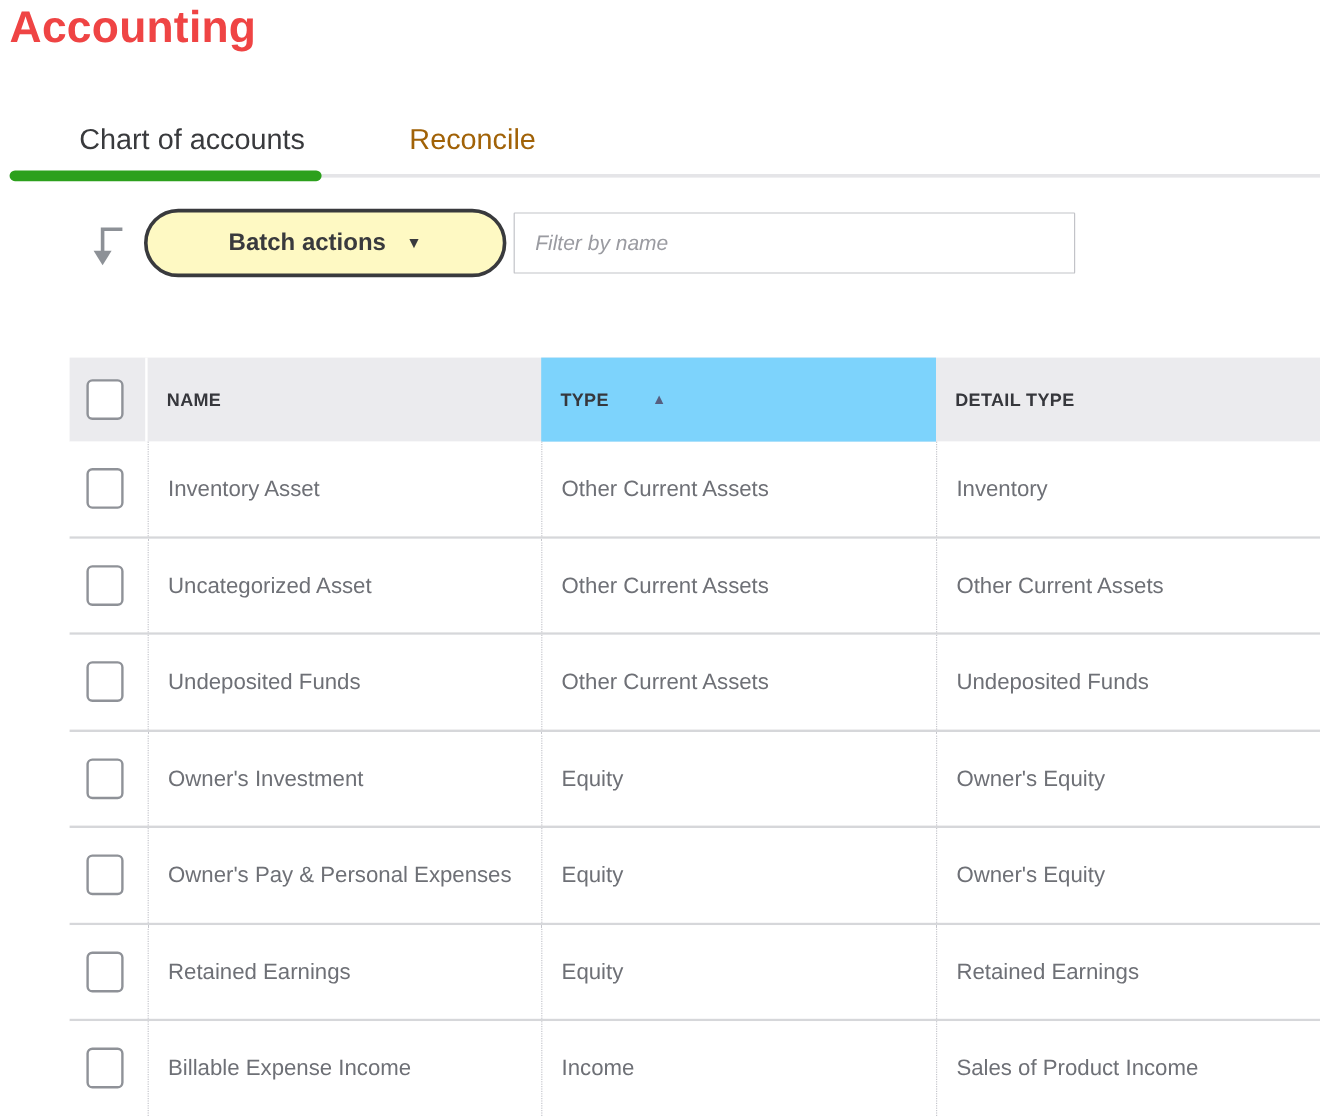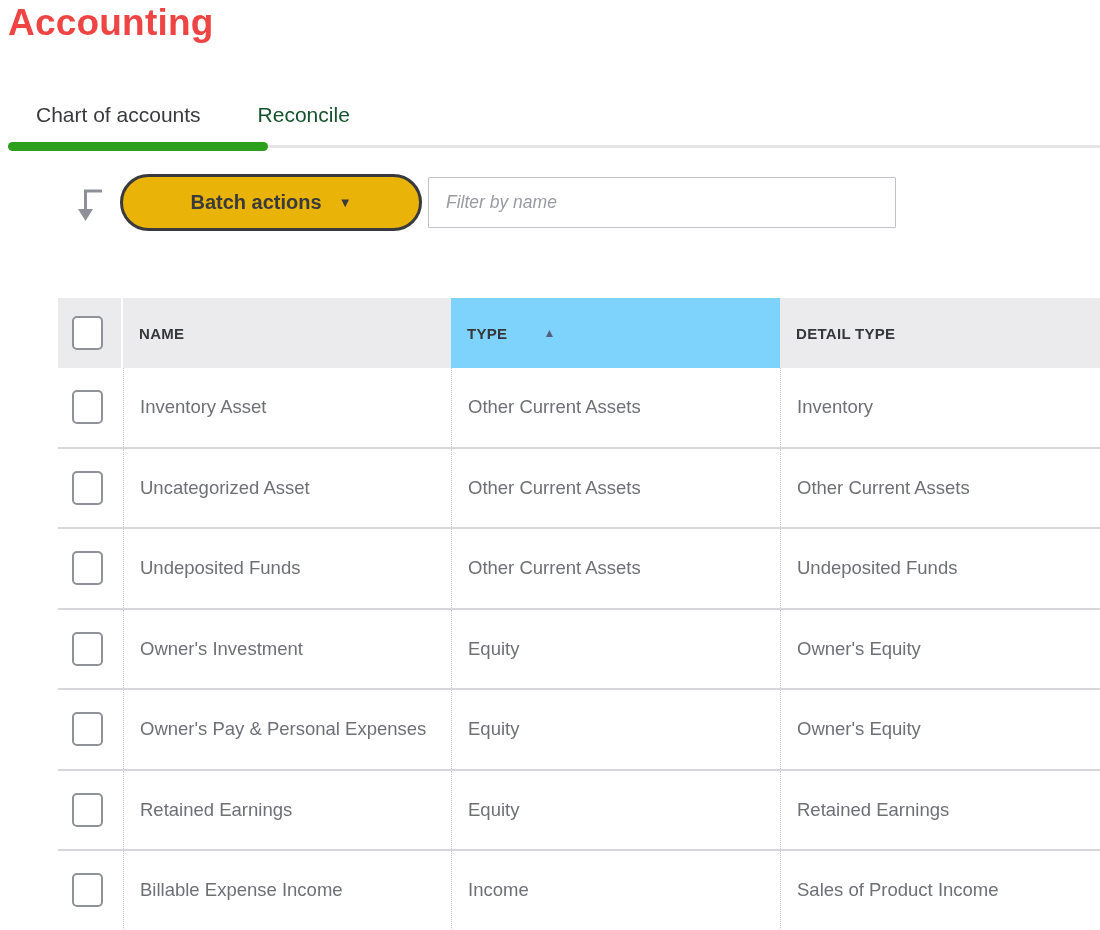--- a/index.html
+++ b/index.html
@@ -7,29 +7,29 @@
   .page {
     position:relative; width:1100px; height:930px; overflow:hidden;
     background:#ffffff; font-family:"Liberation Sans", sans-serif;
   }
   
   .page-title {
     position:absolute; left:8px; top:2px;
     font-size:37px; font-weight:600; color:#ef4444; letter-spacing:0.2px;
   }
   .tabs { position:absolute; left:36px; top:103px; display:flex; gap:57px; }
-  .tab { font-size:21px; color:#393a3d; cursor:pointer; }
-  .tab.inactive { color:#14532d; }
+  .tab { font-size:24px; color:#393a3d; cursor:pointer;margin-left:30px; }
+  .tab.inactive { color:#a16207; }
   .tabs-baseline { position:absolute; left:8px; right:0; top:145px; height:3px; background:#e5e5e8; }
   .tab-underline { position:absolute; left:8px; top:142px; width:260px; height:9px; background:#2ca01c; border-radius:5px; }
   
   .collapse-icon { position:absolute; left:76px; top:188px; }
   .batch-btn {
     position:absolute; left:120px; top:174px; width:302px; height:57px;
-    background:#eab308; border:3px solid #393a3d; border-radius:29px;
+    background:#fef9c3; border:3px solid #393a3d; border-radius:29px;
     display:flex; align-items:center; justify-content:center; gap:17px;
     font-family:"Liberation Sans", sans-serif;
     font-size:20px; font-weight:700; color:#393a3d; cursor:pointer;
   }
   .batch-btn .caret { font-size:13px; line-height:1; color:#393a3d; }
   .filter-input {
     position:absolute; left:428px; top:177px; width:468px; height:51px;
     border:1px solid #c2c3c8; border-radius:1px; background:#fff;
     font-family:"Liberation Sans", sans-serif;
     font-size:17.5px; color:#55565b; padding:0 17px; outline:none;

